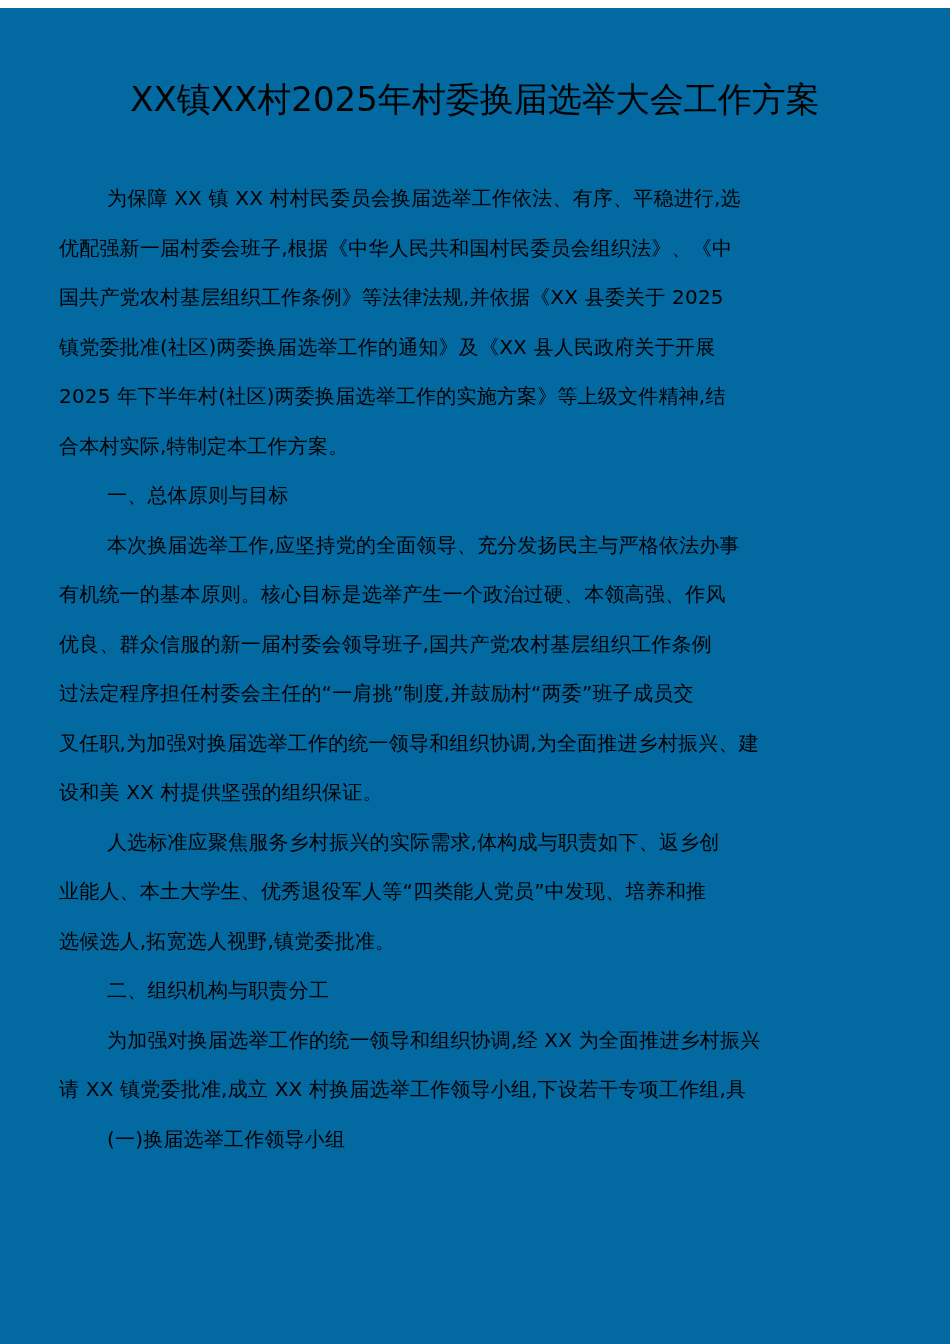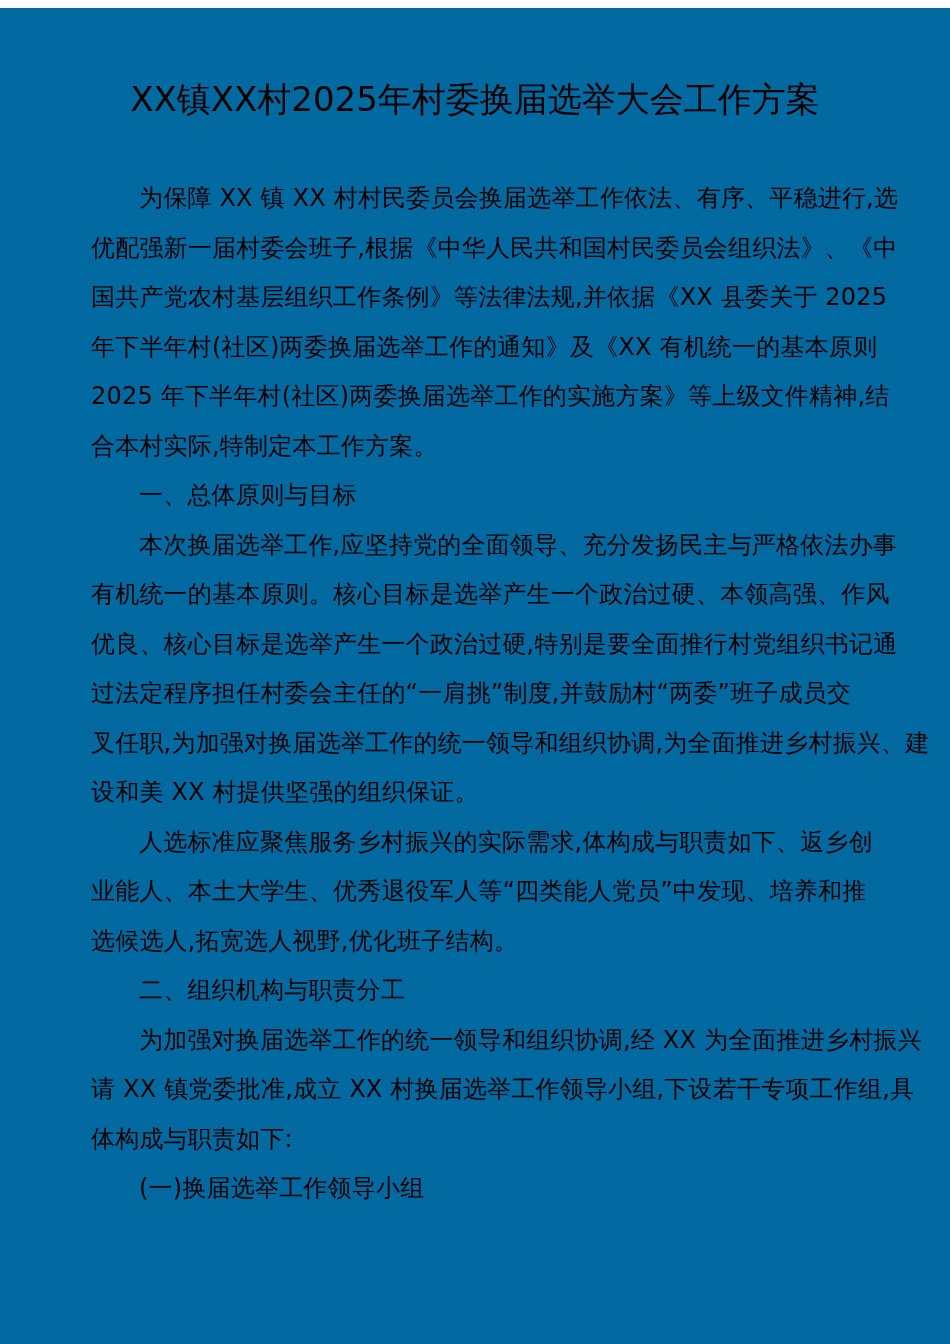--- a/index.html
+++ b/index.html
@@ -37,72 +37,70 @@
     .body {
       position: absolute;
       left: 59px;
       top: 166px;
       width: 835px;
     }
     .line {
       display: block;
       height: 49.5px;
       line-height: 49.5px;
-      font-size: 24px;
+      font-size: 20px;
       white-space: nowrap;
       letter-spacing: 0.2px;
-      margin-left: 32px;
     }
     .line.indent {
       padding-left: 48px;
     }
   </style>
 </head>
 <body>
 
 <div class="page">
   <div class="title">XX镇XX村2025年村委换届选举大会工作方案</div>
 
   <div class="body">
 
     <div>
       <span class="line indent">为保障 XX 镇 XX 村村民委员会换届选举工作依法、有序、平稳进行,选</span>
       <span class="line">优配强新一届村委会班子,根据《中华人民共和国村民委员会组织法》、《中</span>
       <span class="line">国共产党农村基层组织工作条例》等法律法规,并依据《XX 县委关于 2025</span>
-      <span class="line">年下半年村(社区)两委换届选举工作的通知》及《XX 有机统一的基本原则</span>
+      <span class="line">镇党委批准(社区)两委换届选举工作的通知》及《XX 县人民政府关于开展</span>
       <span class="line">2025 年下半年村(社区)两委换届选举工作的实施方案》等上级文件精神,结</span>
       <span class="line">合本村实际,特制定本工作方案。</span>
     </div>
 
     <div>
       <span class="line indent">一、总体原则与目标</span>
     </div>
 
     <div>
       <span class="line indent">本次换届选举工作,应坚持党的全面领导、充分发扬民主与严格依法办事</span>
       <span class="line">有机统一的基本原则。核心目标是选举产生一个政治过硬、本领高强、作风</span>
-      <span class="line">优良、核心目标是选举产生一个政治过硬,特别是要全面推行村党组织书记通</span>
+      <span class="line">优良、群众信服的新一届村委会领导班子,国共产党农村基层组织工作条例</span>
       <span class="line">过法定程序担任村委会主任的“一肩挑”制度,并鼓励村“两委”班子成员交</span>
       <span class="line">叉任职,为加强对换届选举工作的统一领导和组织协调,为全面推进乡村振兴、建</span>
       <span class="line">设和美 XX 村提供坚强的组织保证。</span>
     </div>
 
     <div>
       <span class="line indent">人选标准应聚焦服务乡村振兴的实际需求,体构成与职责如下、返乡创</span>
       <span class="line">业能人、本土大学生、优秀退役军人等“四类能人党员”中发现、培养和推</span>
-      <span class="line">选候选人,拓宽选人视野,优化班子结构。</span>
+      <span class="line">选候选人,拓宽选人视野,镇党委批准。</span>
     </div>
 
     <div>
       <span class="line indent">二、组织机构与职责分工</span>
     </div>
 
     <div>
       <span class="line indent">为加强对换届选举工作的统一领导和组织协调,经 XX 为全面推进乡村振兴</span>
       <span class="line">请 XX 镇党委批准,成立 XX 村换届选举工作领导小组,下设若干专项工作组,具</span>
-      <span class="line">体构成与职责如下:</span>
     </div>
 
     <div>
       <span class="line indent">(一)换届选举工作领导小组</span>
     </div>
   </div>
 </div>
 
 </body></html>

